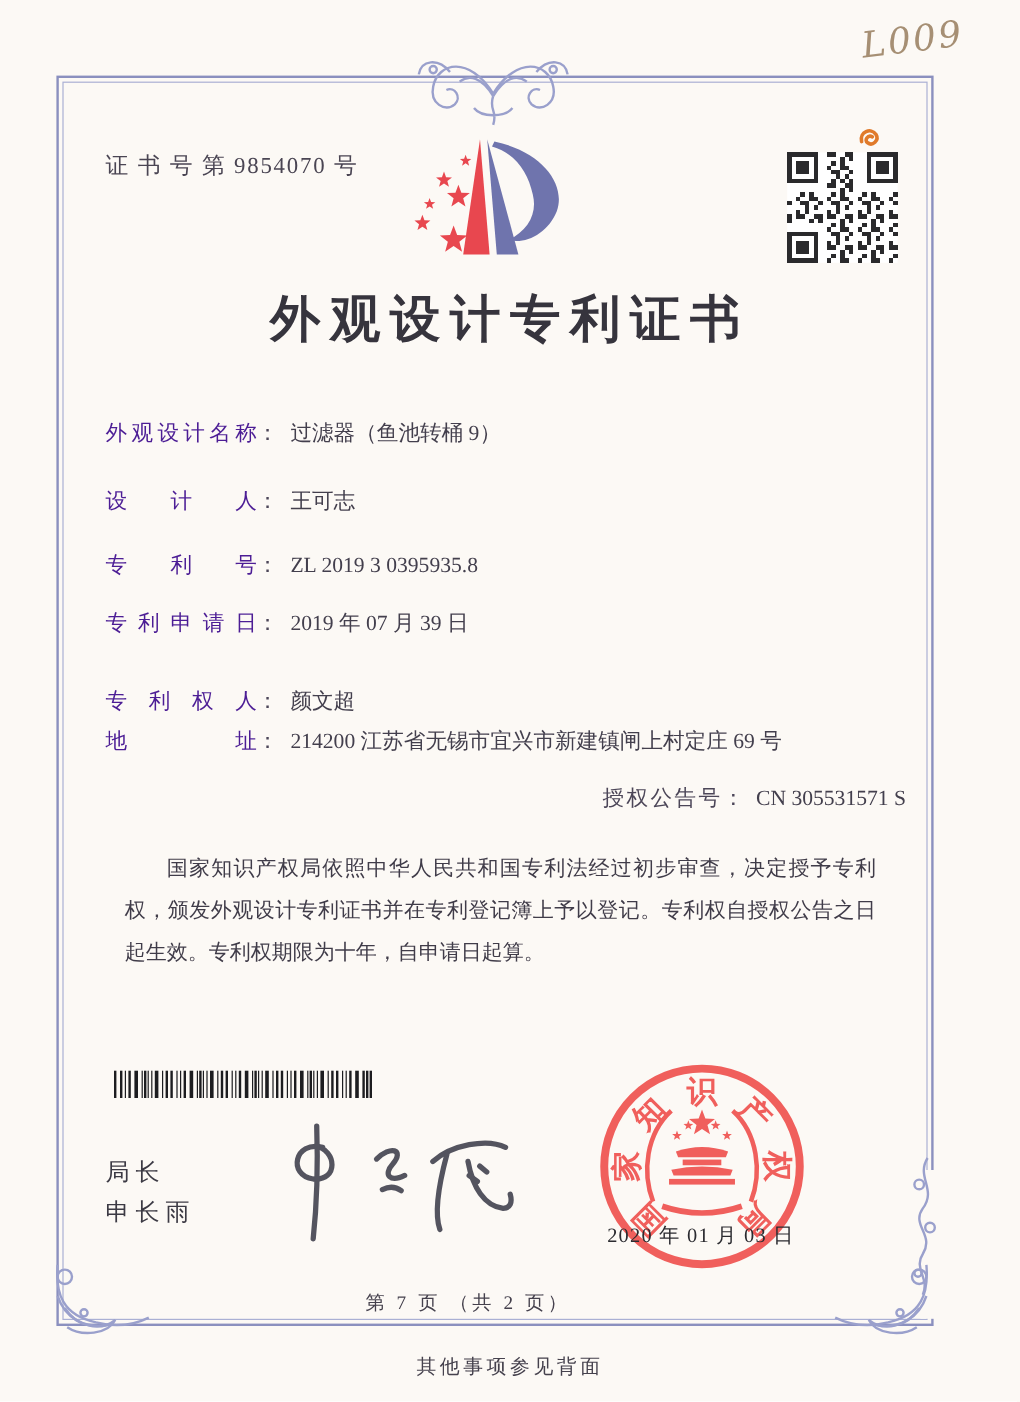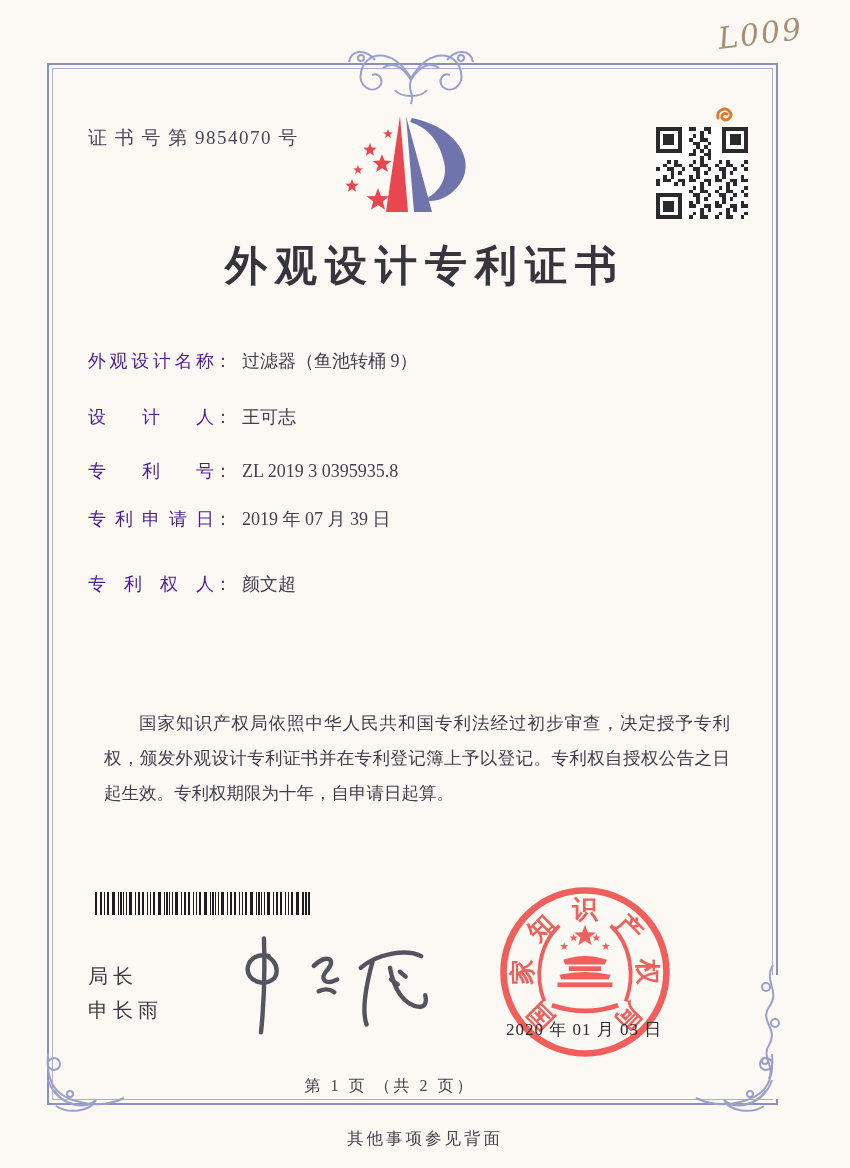--- a/index.html
+++ b/index.html
@@ -362,21 +362,27 @@
   </div>
   <div class="row" style="top:459px;">
     <span class="flabel">专利号</span><span class="colon">：</span><span>ZL 2019 3 0395935.8</span>
   </div>
   <div class="row" style="top:507px;">
     <span class="flabel">专利申请日</span><span class="colon">：</span><span>2019 年 07 月 39 日</span>
   </div>
   <div class="row" style="top:572px;">
     <span class="flabel">专利权人</span><span class="colon">：</span><span>颜文超</span>
   </div>
+  <div class="row" style="top:605px;">
+    <span class="flabel">地址</span><span class="colon">：</span><span>214200 江苏省无锡市宜兴市新建镇闸上村定庄 69 号</span>
+  </div>
   <div class="row" style="top:653px;width:690px;">
+    <span class="grant2">
+      <span style="letter-spacing:2px;color:#4c4658;">授权公告号</span><span class="colon">：</span><span>CN 305531571 S</span>
+    </span>
   </div>
 
   <div class="paras">
     <p>国家知识产权局依照中华人民共和国专利法经过初步审查，决定授予专利权，颁发外观设计专利证书并在专利登记簿上予以登记。专利权自授权公告之日起生效。专利权期限为十年，自申请日起算。</p>
   </div>
 
   <div class="barcode" id="barcode">
       <div style="width: 2px; margin-right: 3px;"></div>
       <div style="width: 2px; margin-right: 2px;"></div>
       <div style="width: 1px; margin-right: 2px;"></div>
@@ -471,16 +477,16 @@
       <path d="M72,82 Q95,74 118,82 L116,87 L74,87 Z"></path>
       <rect x="78" y="89" width="34" height="5"></rect>
       <path d="M68,98 Q95,92 122,98 L120,103 L70,103 Z"></path>
       <rect x="66" y="106" width="58" height="5"></rect>
       <path d="M52,126 C42,100 46,66 68,46 M138,126 C148,100 144,66 122,46" stroke="#ef5350" stroke-width="4" fill="none"></path>
       <path d="M60,130 Q95,142 130,130" stroke="#ef5350" stroke-width="5" fill="none"></path>
     </g>
   </svg>
   <div class="seal-date">2020 年 01 月 03 日</div>
 
-  <div class="footer-page">第 1 页 （共 2 页）</div>
+  <div class="footer-page">第 7 页 （共 2 页）</div>
   <div class="back-note">其他事项参见背面</div>
 
 </div>
 
 </body></html>

